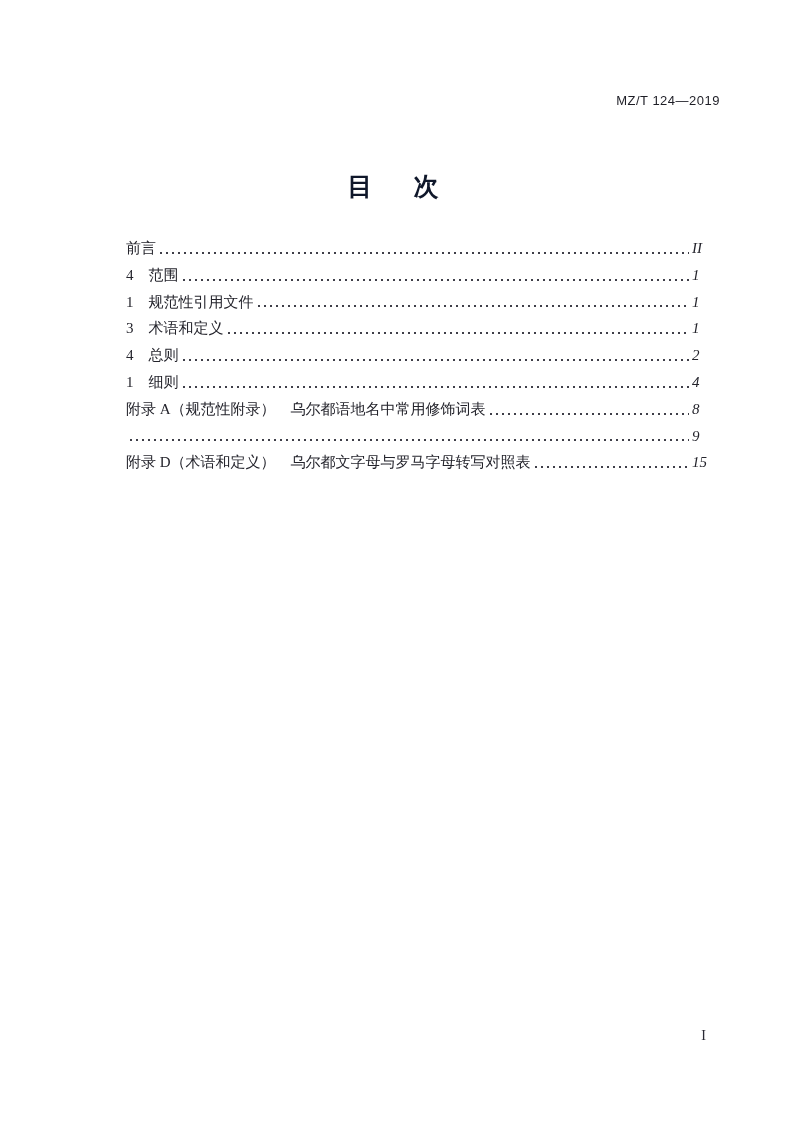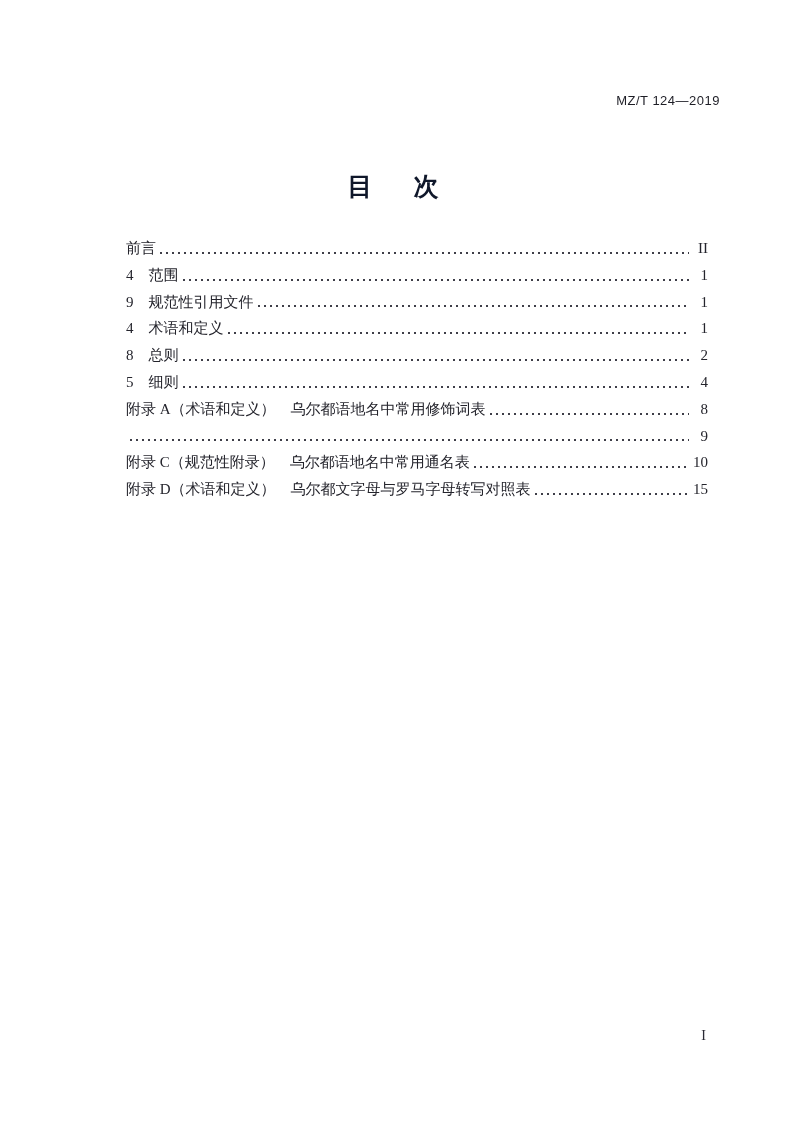--- a/index.html
+++ b/index.html
@@ -64,22 +64,22 @@
     height: 4px;
     margin: 0 3px 7px 2px;
     background-image: radial-gradient(circle, #3e3e48 1.15px, transparent 1.45px);
     background-size: 6px 4px;
     background-repeat: repeat-x;
     background-position: left bottom;
   }
   .toc-page {
     flex: 0 0 auto;
     min-width: 16px;
-    text-align: right;
     white-space: pre;
+    font-style: italic;
   }
   .footer-page {
     position: absolute;
     top: 1028px;
     right: 88px;
     font-size: 14px;
     color: #2a2a34;
   }
 </style>
 </head>
@@ -99,59 +99,54 @@
       <span class="toc-page">II</span>
     </div>
 
     <div class="toc-row">
       <span class="toc-label">4　范围</span>
       <span class="toc-leader"></span>
       <span class="toc-page">1</span>
     </div>
 
     <div class="toc-row">
-      <span class="toc-label">9　规范性引用文件</span>
+      <span class="toc-label">1　规范性引用文件</span>
       <span class="toc-leader"></span>
       <span class="toc-page">1</span>
     </div>
 
     <div class="toc-row">
-      <span class="toc-label">4　术语和定义</span>
+      <span class="toc-label">3　术语和定义</span>
       <span class="toc-leader"></span>
       <span class="toc-page">1</span>
     </div>
 
     <div class="toc-row">
-      <span class="toc-label">8　总则</span>
+      <span class="toc-label">4　总则</span>
       <span class="toc-leader"></span>
       <span class="toc-page">2</span>
     </div>
 
     <div class="toc-row">
-      <span class="toc-label">5　细则</span>
+      <span class="toc-label">1　细则</span>
       <span class="toc-leader"></span>
       <span class="toc-page">4</span>
     </div>
 
     <div class="toc-row">
-      <span class="toc-label">附录 A（术语和定义）　乌尔都语地名中常用修饰词表</span>
+      <span class="toc-label">附录 A（规范性附录）　乌尔都语地名中常用修饰词表</span>
       <span class="toc-leader"></span>
       <span class="toc-page">8</span>
     </div>
 
     <div class="toc-row">
       <span class="toc-leader"></span>
       <span class="toc-page">9</span>
     </div>
 
-    <div class="toc-row">
-      <span class="toc-label">附录 C（规范性附录）　乌尔都语地名中常用通名表</span>
-      <span class="toc-leader"></span>
-      <span class="toc-page">10</span>
-    </div>
 
     <div class="toc-row">
       <span class="toc-label">附录 D（术语和定义）　乌尔都文字母与罗马字母转写对照表</span>
       <span class="toc-leader"></span>
       <span class="toc-page">15</span>
     </div>
 
   </div>
 
   <div class="footer-page">I</div>

